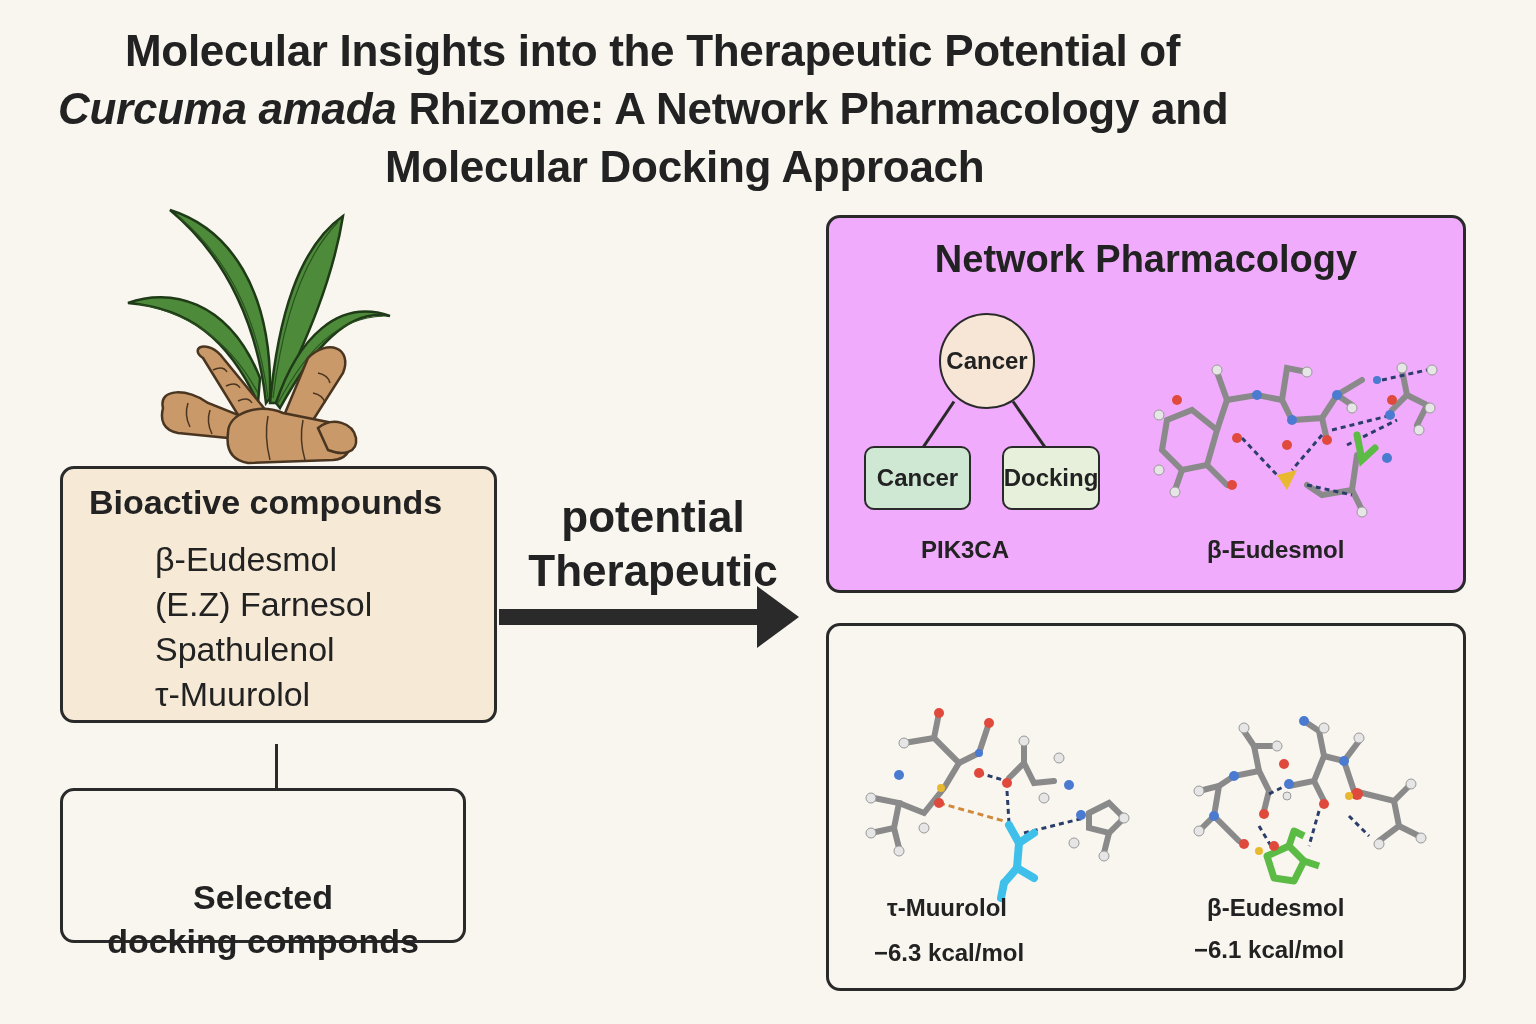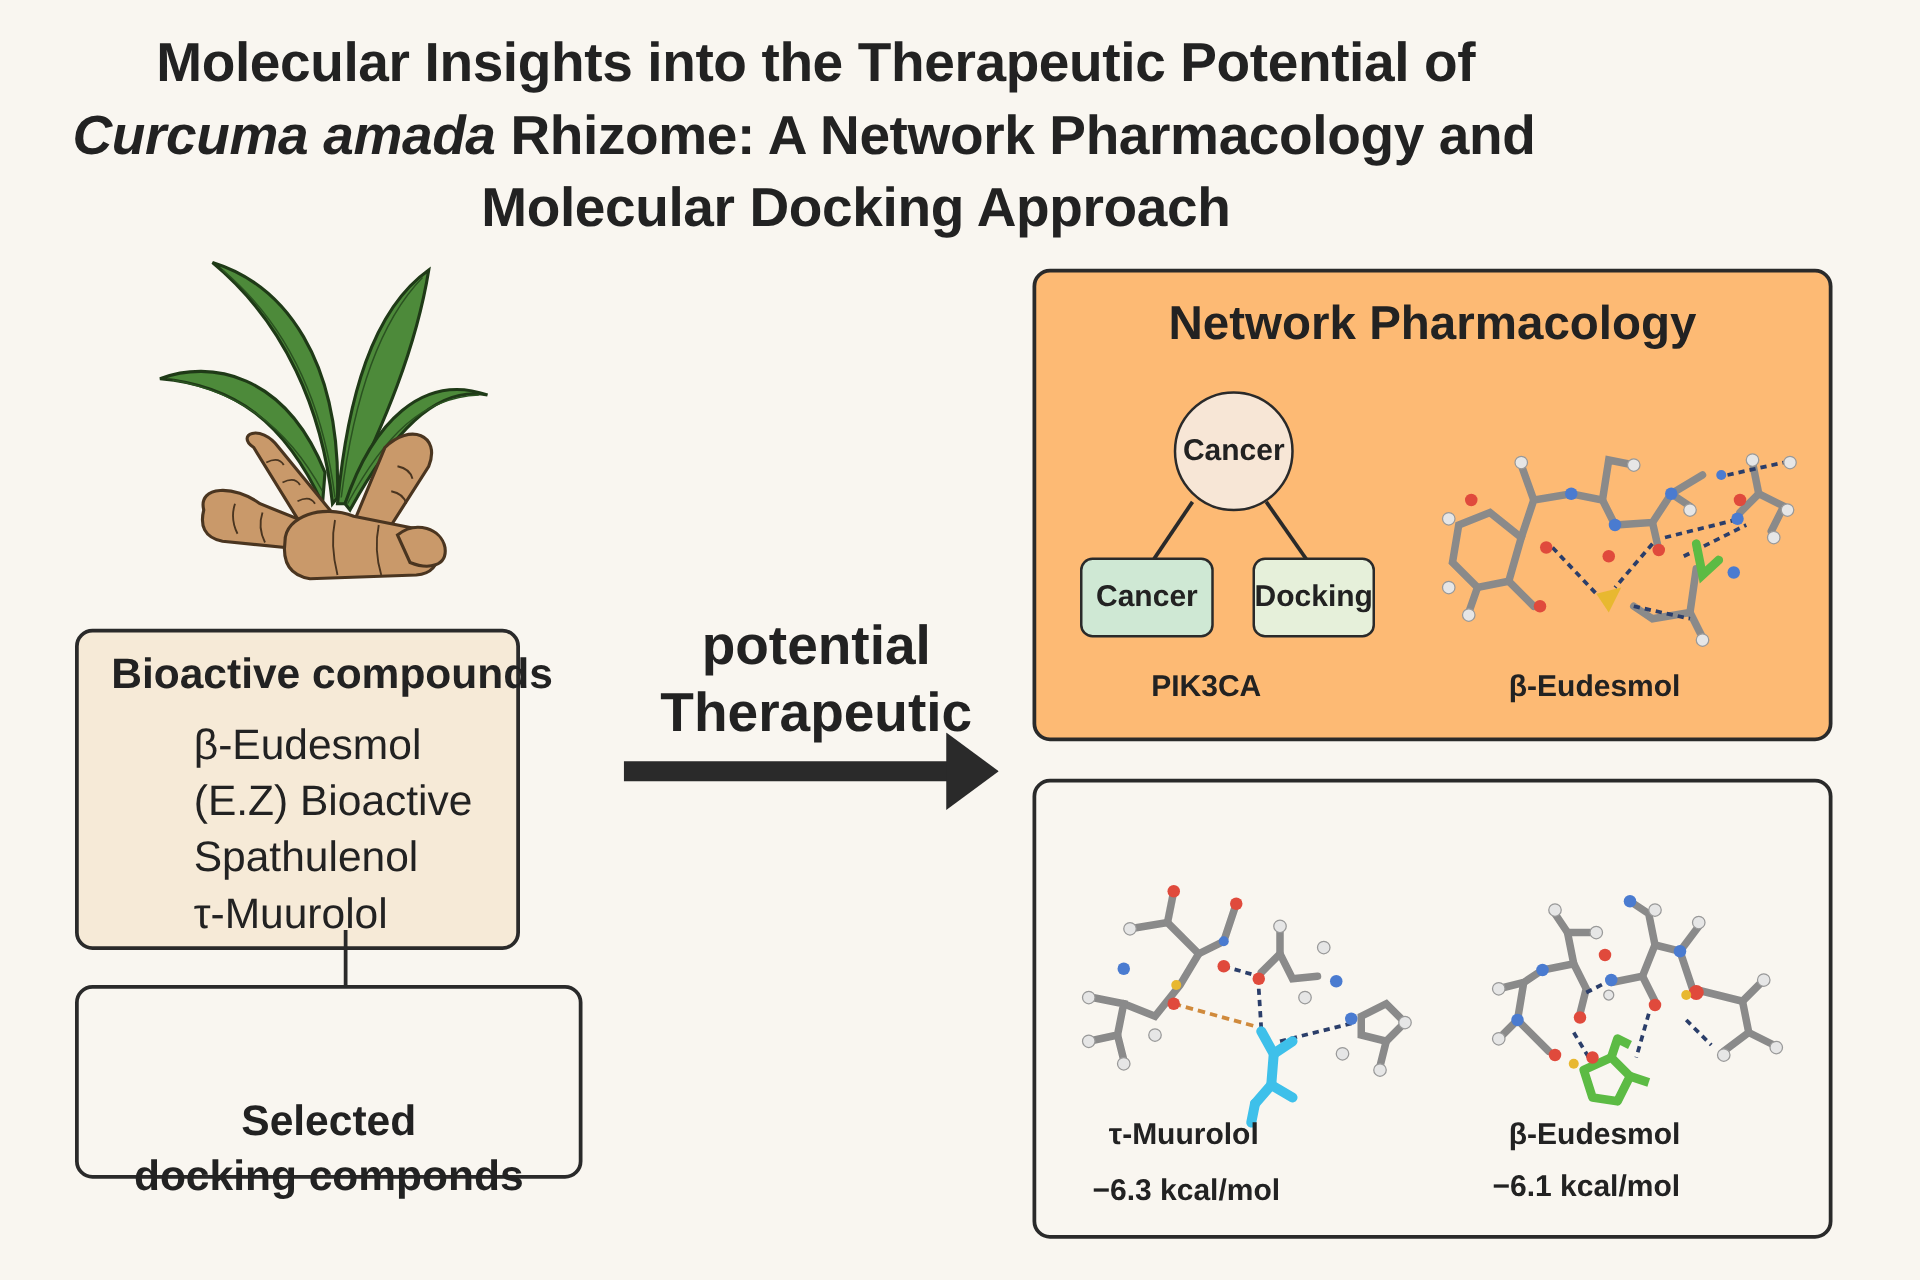--- a/index.html
+++ b/index.html
@@ -16,34 +16,34 @@
   .title .l1 { position:absolute; left:125px; top:0; white-space:nowrap; }
   .title .l2 { position:absolute; left:58px; top:58px; white-space:nowrap; }
   .title .l3 { position:absolute; left:385px; top:116px; white-space:nowrap; }
   .title i { font-style:italic;margin-top:24px; }
 
   .plant { position:absolute; left:118px; top:198px; width:290px; height:280px; }
 
   .box {
     position:absolute; border:3px solid #2a2a2a; border-radius:14px; box-sizing:border-box;
   }
-  .bio-box { left:60px; top:503px; width:356px; height:257px; background:#f6ead7; }
+  .bio-box { left:60px; top:466px; width:437px; height:257px; background:#f6ead7; }
   .bio-head { position:absolute; left:26px; top:14px; font-size:34px; font-weight:bold; white-space:nowrap; }
   .bio-list { position:absolute; left:92px; top:68px; font-size:34px; line-height:45px; }
   .bio-list div { white-space:nowrap; }
 
   .connector { position:absolute; left:275px; top:744px; width:3px; height:46px; background:#2a2a2a; }
 
   .sel-box { left:60px; top:788px; width:406px; height:155px; background:#f9f6f0; }
   .sel-text { position:absolute; left:0; top:36px; width:100%; text-align:center; font-size:34px; font-weight:bold; line-height:44px;margin-top:48px; }
 
   .thera { position:absolute; left:500px; top:490px; width:306px; text-align:center; font-size:44px; font-weight:bold; line-height:54px; }
   .arrow { position:absolute; left:499px; top:586px; width:300px; height:62px; }
 
-  .np-box { left:826px; top:215px; width:640px; height:378px; background:#fdba74; }
+  .np-box { left:826px; top:215px; width:640px; height:378px; background:#f0abfc; }
   .md-box { left:826px; top:623px; width:640px; height:368px; background:#f9f6f0; }
   .panel-title { position:absolute; left:0; width:100%; text-align:center; font-size:38px; font-weight:bold; }
   .np-title { top:20px; }
   .md-title { top:20px; }
 
   .net-line { position:absolute; background:#2a2a2a; height:3px; transform-origin:0 50%; }
   .node-circle {
     position:absolute; left:110px; top:95px; width:96px; height:96px; border-radius:50%;
     border:2.5px solid #2a2a2a; background:#f7e6d6; box-sizing:border-box;
     display:flex; align-items:center; justify-content:center; font-weight:bold; font-size:24px;
@@ -97,21 +97,21 @@
       <path d="M92 212 q -4 12 2 24"></path>
     <path d="M150 218 q -4 20 2 44"></path>
       <path d="M185 222 q -4 20 2 40"></path>
   </g>
 </svg>
 
 <div class="box bio-box">
   <div class="bio-head">Bioactive compounds</div>
   <div class="bio-list">
     <div>β-Eudesmol</div>
-    <div>(E.Z) Bioactive</div>
+    <div>(E.Z) Farnesol</div>
     <div>Spathulenol</div>
     <div>τ-Muurolol</div>
   </div>
 </div>
 
 <div class="connector"></div>
 
 <div class="box sel-box">
   <div class="sel-text">
     <div>Selected</div>

